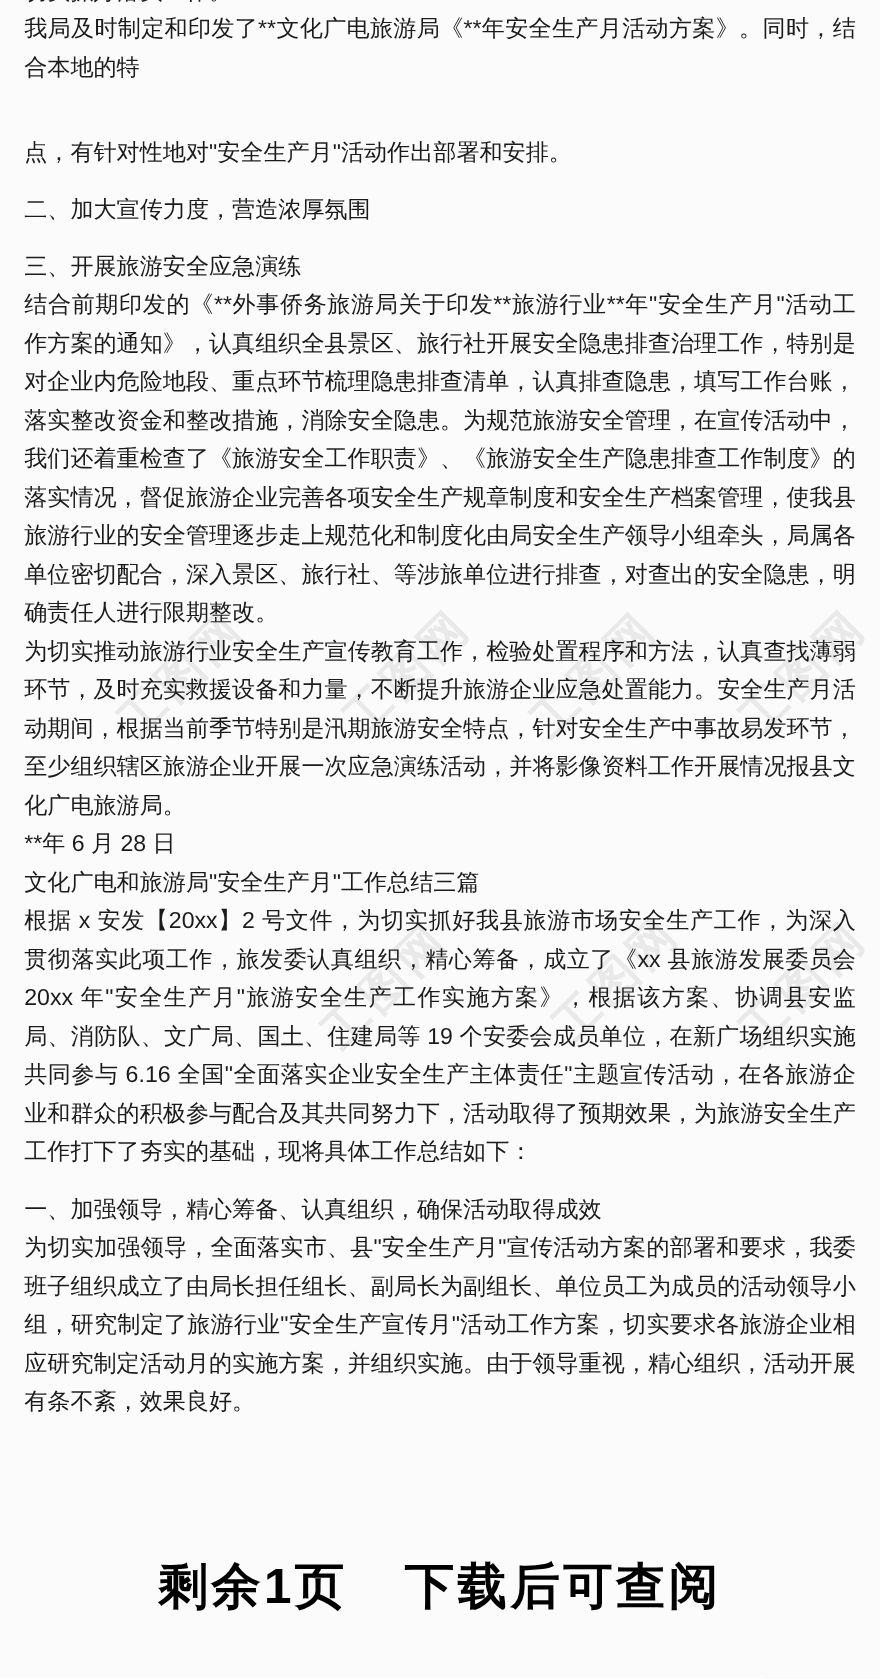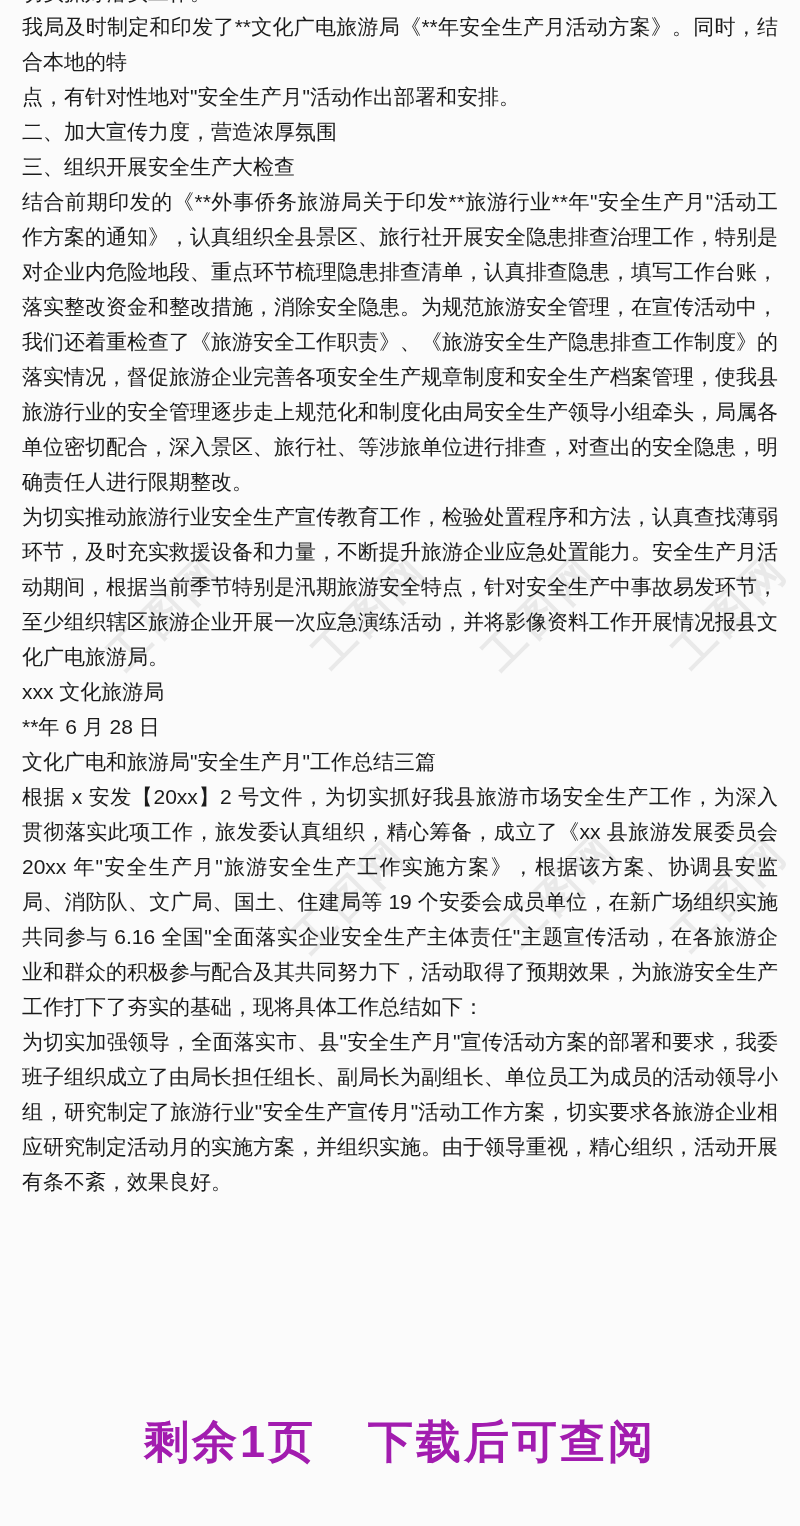--- a/index.html
+++ b/index.html
@@ -13,33 +13,33 @@
     color:#1b1b1b;
   }
   .doc{
     position:relative;
     z-index:2;
     padding:0 22px;
     font-size:21px;
     line-height:35px;
   }
   .para{text-align:justify;}
-  .sect{}
-  .gap-xl{}
+  .sect{margin-top:17px;}
+  .gap-xl{margin-bottom:42px;}
   .clipped{height:9px;overflow:hidden;}
   .clipped-inner{display:block;margin-top:-25px;}
   .banner{
     position:absolute;
     z-index:3;
     left:0;right:0;
     top:1412px;
     text-align:center;
     font-weight:bold;
     font-size:45px;
-    color:#a21caf;
+    color:#000000;
     letter-spacing:3px;
     white-space:nowrap;
   }
   .banner-right{margin-left:52px;}
   .watermarks{position:absolute;z-index:1;left:0;top:0;width:800px;height:1526px;}
   .wm{
     position:absolute;
     transform:rotate(-45deg);
     font-size:42px;
     font-weight:bold;
@@ -61,25 +61,25 @@
       <span class="wm" style="left: 490px; top: 862px;">工图网</span>
       <span class="wm" style="left: 660px; top: 866px;">工图网</span>
     </div>
   <div class="doc" id="doc-blocks">
       <div class="para clipped">
         <span class="clipped-inner">切实抓好落实工作。</span>
       </div>
       <div class="para gap-xl">我局及时制定和印发了**文化广电旅游局《**年安全生产月活动方案》。同时，结合本地的特</div>
       <div class="para">点，有针对性地对"安全生产月"活动作出部署和安排。</div>
       <div class="para sect">二、加大宣传力度，营造浓厚氛围</div>
-      <div class="para sect">三、组织开展安全生产大检查</div>
+      <div class="para sect">三、开展旅游安全应急演练</div>
       <div class="para">结合前期印发的《**外事侨务旅游局关于印发**旅游行业**年"安全生产月"活动工作方案的通知》，认真组织全县景区、旅行社开展安全隐患排查治理工作，特别是对企业内危险地段、重点环节梳理隐患排查清单，认真排查隐患，填写工作台账，落实整改资金和整改措施，消除安全隐患。为规范旅游安全管理，在宣传活动中，我们还着重检查了《旅游安全工作职责》、《旅游安全生产隐患排查工作制度》的落实情况，督促旅游企业完善各项安全生产规章制度和安全生产档案管理，使我县旅游行业的安全管理逐步走上规范化和制度化由局安全生产领导小组牵头，局属各单位密切配合，深入景区、旅行社、等涉旅单位进行排查，对查出的安全隐患，明确责任人进行限期整改。</div>
       <div class="para">为切实推动旅游行业安全生产宣传教育工作，检验处置程序和方法，认真查找薄弱环节，及时充实救援设备和力量，不断提升旅游企业应急处置能力。安全生产月活动期间，根据当前季节特别是汛期旅游安全特点，针对安全生产中事故易发环节，至少组织辖区旅游企业开展一次应急演练活动，并将影像资料工作开展情况报县文化广电旅游局。</div>
-      <div class="para">xxx 文化旅游局</div>
       <div class="para">**年 6 月 28 日</div>
       <div class="para">文化广电和旅游局"安全生产月"工作总结三篇</div>
       <div class="para">根据 x 安发【20xx】2 号文件，为切实抓好我县旅游市场安全生产工作，为深入贯彻落实此项工作，旅发委认真组织，精心筹备，成立了《xx 县旅游发展委员会 20xx 年"安全生产月"旅游安全生产工作实施方案》，根据该方案、协调县安监局、消防队、文广局、国土、住建局等 19 个安委会成员单位，在新广场组织实施共同参与 6.16 全国"全面落实企业安全生产主体责任"主题宣传活动，在各旅游企业和群众的积极参与配合及其共同努力下，活动取得了预期效果，为旅游安全生产工作打下了夯实的基础，现将具体工作总结如下：</div>
+      <div class="para sect">一、加强领导，精心筹备、认真组织，确保活动取得成效</div>
       <div class="para">为切实加强领导，全面落实市、县"安全生产月"宣传活动方案的部署和要求，我委班子组织成立了由局长担任组长、副局长为副组长、单位员工为成员的活动领导小组，研究制定了旅游行业"安全生产宣传月"活动工作方案，切实要求各旅游企业相应研究制定活动月的实施方案，并组织实施。由于领导重视，精心组织，活动开展有条不紊，效果良好。</div>
     </div>
   <div class="banner">
     <span>剩余1页</span><span class="banner-right">下载后可查阅</span>
   </div>
 </div>
 
 </body></html>

